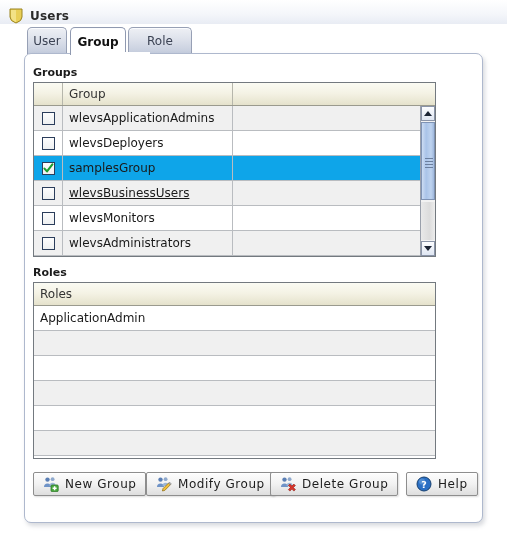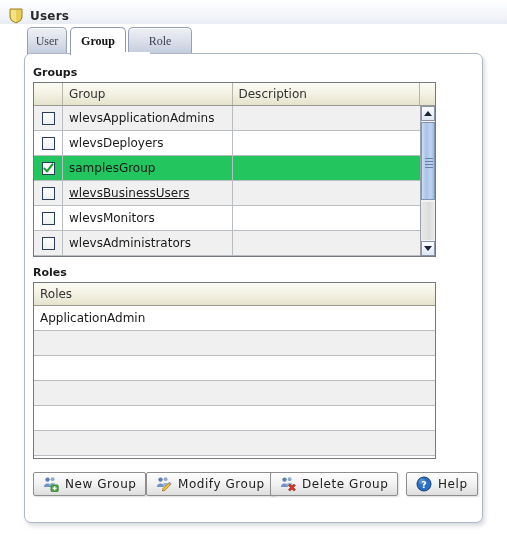--- a/index.html
+++ b/index.html
@@ -34,21 +34,20 @@
   .tab {
     position:absolute; top:3px; height:27px;
     border:1px solid #97a0b5;
     border-bottom:none;
     border-radius:5px 5px 0 0;
     display:flex; align-items:center; justify-content:center;
     font-size:12px; color:#3c4354;
     padding:12px 9px;
     background: linear-gradient(to bottom, #eef0f5 0%, #dfe3ec 40%, #c3cbdc 100%);
     box-shadow: inset 0 1px 0 #fbfcfe;
-    font-family: Liberation Serif, serif;
   }
   .tab.active {
     background:#ffffff;
     color:#111111;
     font-weight:bold;
     border-color:#8f99b0;
     z-index:5;
     height:28px;
     top:3px;
   }
@@ -89,21 +88,21 @@
   .ghead .hcell {
     display:flex; align-items:center; padding-left:6px;
     border-right:1px solid #b6b6ab; height:100%;
     overflow:hidden; white-space:nowrap;
   }
   .ghead .hcell:last-child { border-right:none; }
 
   .grow { display:flex; height:25px; font-size:12px; color:#1a1a1a; }
   .grow.odd  { background:#ffffff; }
   .grow.even { background:#f0f0f0; }
-  .grow.sel  { background:#22c55e; }
+  .grow.sel  { background:#0ea5e9; }
   .gcell {
     display:flex; align-items:center; padding-left:6px;
     border-right:1px solid #b9bcc0;
     border-bottom:1px solid #b9bcc0;
     height:100%; overflow:hidden; white-space:nowrap;
   }
   .gcell.last { border-right:none; }
   .gcell.check { justify-content:center; padding-left:0; }
 
   .cbox {
@@ -182,21 +181,20 @@
 
 <div id="panel">
 
   <div class="section-title" style="left:8px; top:12px;">Groups</div>
 
   <div class="grid" id="groups-grid" style="left:8px; top:28px; width:403px; height:175px;">
 
     <div class="ghead">
       <div class="hcell" style="width:29px;"></div>
       <div class="hcell" style="width:170px;">Group</div>
-      <div class="hcell" style="width:188px;">Description</div>
       <div class="hcell" style="width:15px;"></div>
     </div>
 
     <div id="groups-body">
         <div class="grow even">
           <div class="gcell check" style="width: 29px;">
             <div class="cbox"></div>
           </div>
           <div class="gcell" style="width: 170px;">wlevsApplicationAdmins</div>
           <div class="gcell last" style="width: 189px;"></div>

